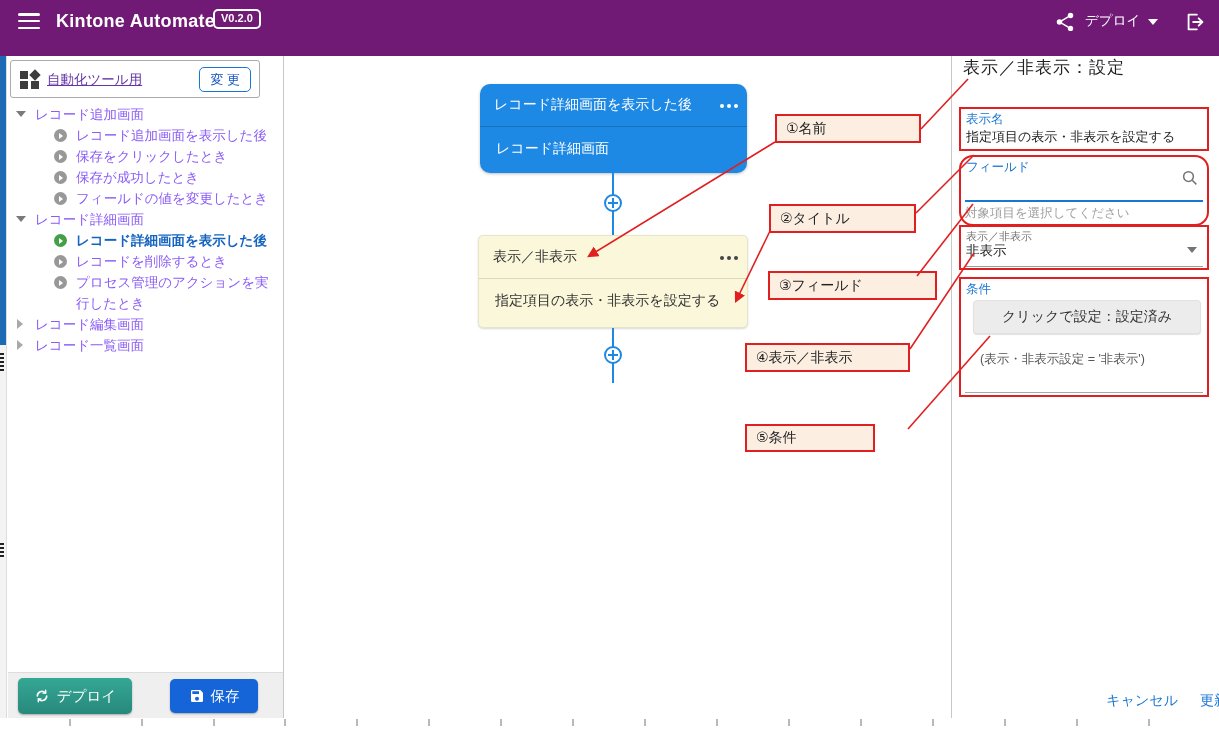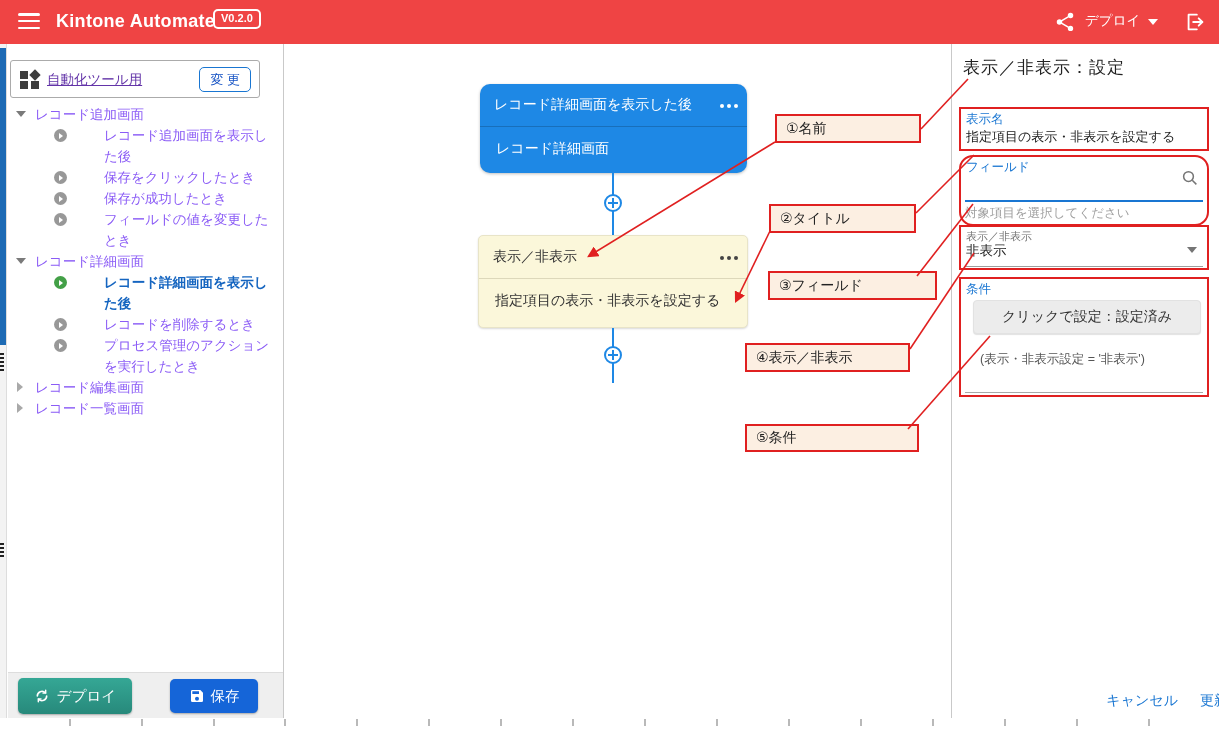--- a/index.html
+++ b/index.html
@@ -1,21 +1,21 @@
 <!DOCTYPE html>
 <html><head>
 <meta charset="utf-8">
 <style>
   * { margin:0; padding:0; box-sizing:border-box; }
   html,body { background:#fff; }
   body { font-family:"Liberation Sans","DejaVu Sans",sans-serif; color:#333; }
   #app { position:relative; width:1219px; height:729px; overflow:hidden; background:#fff; }
 
   
-  #topbar { position:absolute; left:0; top:0; width:1219px; height:44px; background:#ef4444; z-index:10; }
+  #topbar { position:absolute; left:0; top:0; width:1219px; height:56px; background:#701a75; z-index:10; }
   #hamburger { position:absolute; left:18px; top:13px; width:22px; height:17px; cursor:pointer; }
   #hamburger span { display:block; height:2.6px; background:#fff; border-radius:2px; margin-bottom:4.2px; }
   #app-title { position:absolute; left:56px; top:11px; font-size:18px; font-weight:600; color:#fff; letter-spacing:.3px; }
   #version-badge { position:absolute; left:213px; top:9px; border:2px solid #fff; border-radius:5px; color:#fff; font-size:11px; font-weight:700; padding:1px 6px 2px; line-height:13px; }
   #share-btn { position:absolute; left:1054px; top:11px; width:22px; height:22px; }
   #env-select { position:absolute; left:1085px; top:12px; color:#fff; font-size:13.5px; cursor:pointer; }
   #env-caret { position:absolute; left:1148px; top:19px; width:0; height:0; border-left:5px solid transparent; border-right:5px solid transparent; border-top:6px solid #fff; }
   #logout-btn { position:absolute; left:1184px; top:11px; width:22px; height:22px; }
 
   
@@ -33,21 +33,21 @@
   #app-icon .c1 { left:0; top:1px; }
   #app-icon .c2 { left:11px; top:1px; transform:rotate(45deg); }
   #app-icon .c3 { left:0; top:11px; }
   #app-icon .c4 { left:11px; top:11px; }
   #app-link { position:absolute; left:36px; top:10px; font-size:13.5px; color:#6334a8; text-decoration:underline; cursor:pointer; white-space:nowrap; }
   #change-btn { position:absolute; right:8px; top:6px; height:25px; padding:0 10px; background:#fff; border:1.5px solid #1976d2; border-radius:5px; color:#1653c4; font-size:13px; cursor:pointer; font-family:inherit; }
 
   #tree { position:absolute; left:0; top:60px; width:270px; list-style:none; }
   .tree-root, .tree-child { position:relative; font-size:13.5px; color:#8b5cf6; line-height:21px; cursor:pointer; }
   .tree-root { padding-left:27px; }
-  .tree-child { padding-left:96px; padding-right:4px; }
+  .tree-child { padding-left:68px; padding-right:4px; }
   .exp-down { position:absolute; left:8px; top:7px; width:0; height:0; border-left:5px solid transparent; border-right:5px solid transparent; border-top:6px solid #7a7a7a; }
   .exp-right { position:absolute; left:9px; top:5px; width:0; height:0; border-top:5px solid transparent; border-bottom:5px solid transparent; border-left:6px solid #a9a9a9; }
   .play-icon { position:absolute; left:46px; top:4px; width:13px; height:13px; border-radius:50%; background:#989898; }
   .play-icon::after { content:""; position:absolute; left:5px; top:3.5px; width:0; height:0; border-top:3px solid transparent; border-bottom:3px solid transparent; border-left:4.5px solid #fff; }
   .tree-child.active { color:#1565c0; font-weight:700; }
   .tree-child.active .play-icon { background:#43a047; }
 
   #side-footer { position:absolute; left:0; bottom:0; width:275px; height:46px; background:#efefef; border-top:1px solid #ddd; }
   #deploy-btn { position:absolute; left:10px; top:5px; width:114px; height:36px; border:none; border-radius:5px; background:linear-gradient(#35a795,#27897b); color:#fff; font-size:14.5px; font-family:inherit; cursor:pointer; box-shadow:0 1px 2px rgba(0,0,0,.3); }
   #deploy-btn svg { vertical-align:-3px; margin-right:7px; }
@@ -75,21 +75,21 @@
   .plus-circle { position:absolute; left:320px; width:18px; height:18px; border:2px solid #1e88e5; border-radius:50%; background:#fff; cursor:pointer; }
   .plus-circle::before { content:""; position:absolute; left:2px; top:6px; width:10px; height:2px; background:#1e88e5; }
   .plus-circle::after { content:""; position:absolute; left:6px; top:2px; width:2px; height:10px; background:#1e88e5; }
   #plus1 { top:150px; } #plus2 { top:302px; }
 
   .ann-box { position:absolute; background:#fcefe2; border:2px solid #e02020; font-size:14px; color:#222; padding-left:9px; display:flex; align-items:center; white-space:nowrap; }
   #ann1 { left:491px; top:70px;  width:146px; height:29px; }
   #ann2 { left:485px; top:160px; width:147px; height:29px; }
   #ann3 { left:484px; top:227px; width:169px; height:29px; }
   #ann4 { left:461px; top:299px; width:165px; height:29px; }
-  #ann5 { left:461px; top:380px; width:174px; height:28px; }
+  #ann5 { left:461px; top:380px; width:130px; height:28px; }
 
   
   #panel { position:absolute; left:951px; top:44px; width:289px; height:674px; background:#fff; border-left:1px solid #c9c9c9; z-index:5;padding-left:41px; }
   #panel-title { position:absolute; left:11px; top:12px; font-size:17px; color:#222; letter-spacing:1px; }
   .hl-box { position:absolute; border:2px solid #e02020; background:#fff; }
   #box-name { left:7px; top:63px; width:250px; height:44px; }
   #box-field { left:7px; top:111px; width:250px; height:71px;border-radius:14px; }
   #box-visibility { left:7px; top:181px; width:250px; height:45px; }
   #box-condition { left:7px; top:233px; width:250px; height:120px; }
   .fld-label-blue { position:absolute; left:5px; top:2px; font-size:12.5px; color:#1976d2; white-space:nowrap; }

